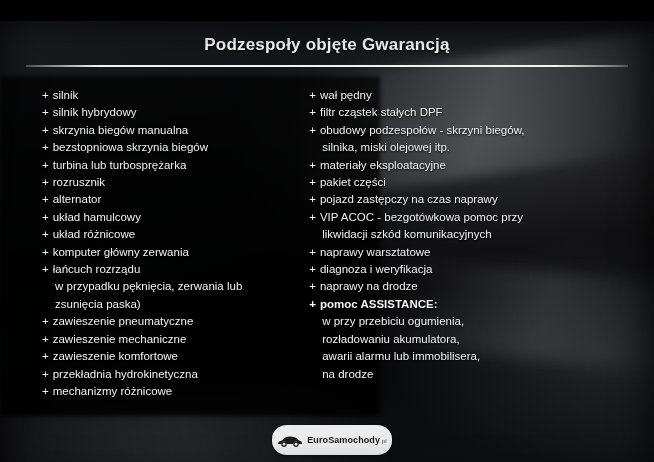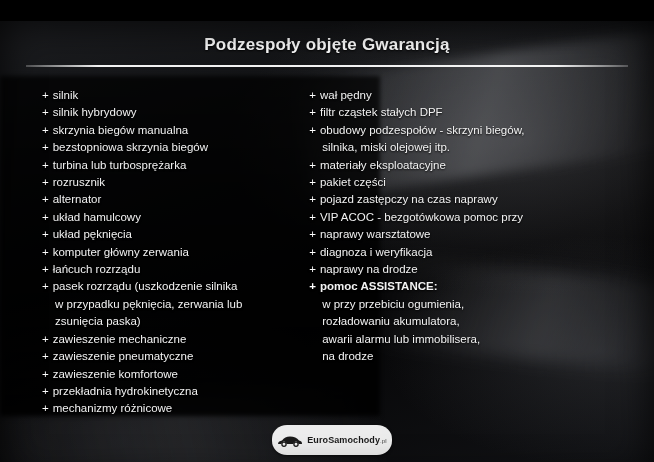--- a/index.html
+++ b/index.html
@@ -163,43 +163,43 @@
     <div class="col col-left">
       <ul class="items" id="left-list">
           <li><span class="plus">+</span><span>silnik</span></li>
           <li><span class="plus">+</span><span>silnik hybrydowy</span></li>
           <li><span class="plus">+</span><span>skrzynia biegów manualna</span></li>
           <li><span class="plus">+</span><span>bezstopniowa skrzynia biegów</span></li>
           <li><span class="plus">+</span><span>turbina lub turbosprężarka</span></li>
           <li><span class="plus">+</span><span>rozrusznik</span></li>
           <li><span class="plus">+</span><span>alternator</span></li>
           <li><span class="plus">+</span><span>układ hamulcowy</span></li>
-          <li><span class="plus">+</span><span>układ pęknięcia</span></li>
+          <li><span class="plus">+</span><span>układ różnicowe</span></li>
           <li><span class="plus">+</span><span>komputer główny zerwania</span></li>
           <li><span class="plus">+</span><span>łańcuch rozrządu</span></li>
-          <li><span class="plus">+</span><span>pasek rozrządu (uszkodzenie silnika</span></li>
           <li class="cont"><span>w przypadku pęknięcia, zerwania lub</span></li>
           <li class="cont"><span>zsunięcia paska)</span></li>
+          <li><span class="plus">+</span><span>zawieszenie pneumatyczne</span></li>
           <li><span class="plus">+</span><span>zawieszenie mechaniczne</span></li>
-          <li><span class="plus">+</span><span>zawieszenie pneumatyczne</span></li>
           <li><span class="plus">+</span><span>zawieszenie komfortowe</span></li>
           <li><span class="plus">+</span><span>przekładnia hydrokinetyczna</span></li>
           <li><span class="plus">+</span><span>mechanizmy różnicowe</span></li>
         </ul>
     </div>
     <div class="col col-right">
       <ul class="items" id="right-list">
           <li><span class="plus">+</span><span>wał pędny</span></li>
           <li><span class="plus">+</span><span>filtr cząstek stałych DPF</span></li>
           <li><span class="plus">+</span><span>obudowy podzespołów - skrzyni biegów,</span></li>
           <li class="cont"><span>silnika, miski olejowej itp.</span></li>
           <li><span class="plus">+</span><span>materiały eksploatacyjne</span></li>
           <li><span class="plus">+</span><span>pakiet części</span></li>
           <li><span class="plus">+</span><span>pojazd zastępczy na czas naprawy</span></li>
           <li><span class="plus">+</span><span>VIP ACOC - bezgotówkowa pomoc przy</span></li>
+          <li class="cont"><span>likwidacji szkód komunikacyjnych</span></li>
           <li><span class="plus">+</span><span>naprawy warsztatowe</span></li>
           <li><span class="plus">+</span><span>diagnoza i weryfikacja</span></li>
           <li><span class="plus">+</span><span>naprawy na drodze</span></li>
           <li class="bold-head"><span class="plus">+</span><span>pomoc ASSISTANCE:</span></li>
           <li class="cont"><span>w przy przebiciu ogumienia,</span></li>
           <li class="cont"><span>rozładowaniu akumulatora,</span></li>
           <li class="cont"><span>awarii alarmu lub immobilisera,</span></li>
           <li class="cont"><span>na drodze</span></li>
         </ul>
     </div>

